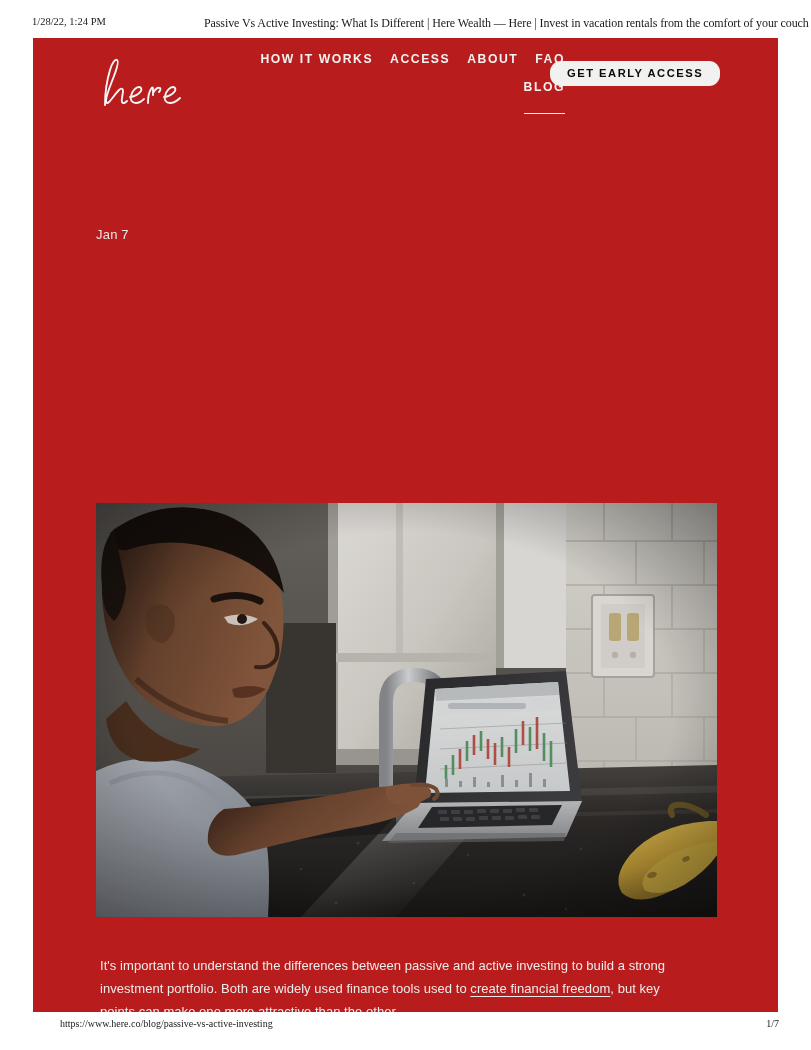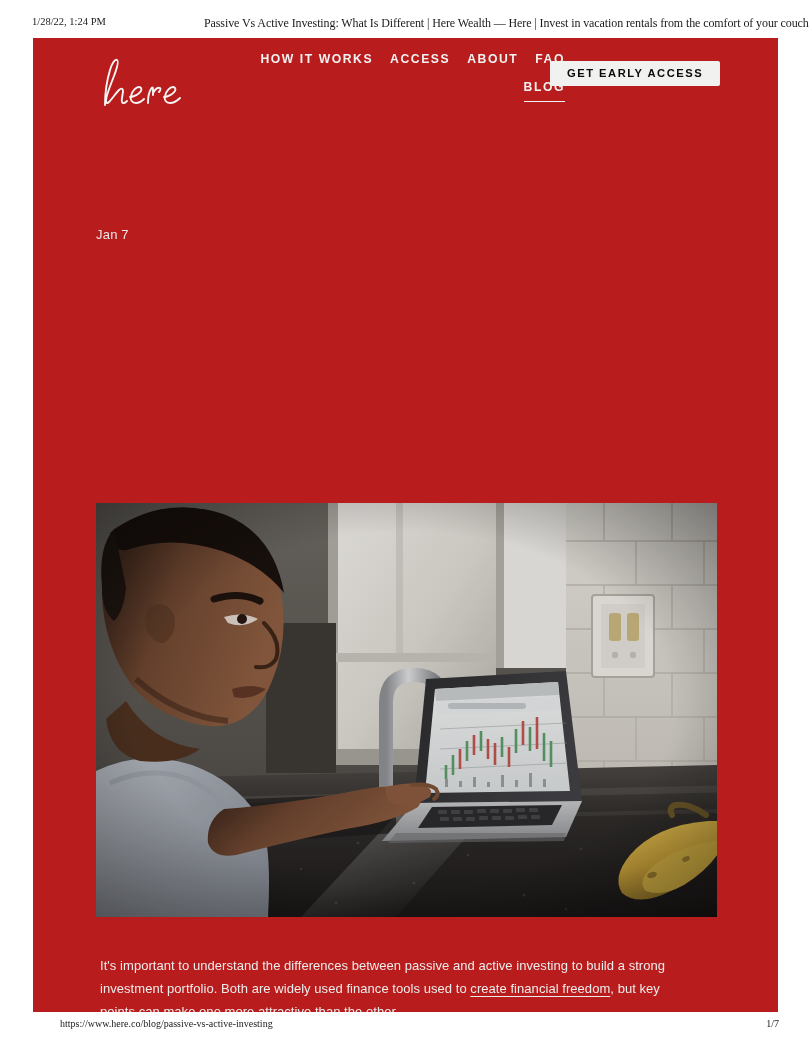--- a/index.html
+++ b/index.html
@@ -96,34 +96,34 @@
     font-size: 12.2px;
     font-weight: 700;
     color: #f2f2f2;
     letter-spacing: 1.55px;
     white-space: nowrap;
     cursor: pointer;
     text-decoration: none;
   }
   .nav-link.active {
     border-bottom: 1.5px solid #f2f2f2;
-    padding-bottom: 7px;
+    padding-bottom: 19px;
   }
 
   .cta-button {
     position: absolute;
     left: 517px;
     top: 23px;
     padding: 0 17px;
     height: 25px;
     line-height: 25px;
     background: #f1f1ef;
     color: #0a0a0a;
     border: none;
-    border-radius: 2px;
+    border-radius: 11px;
     font-family: "Liberation Sans", sans-serif;
     font-size: 11.2px;
     font-weight: 700;
     letter-spacing: 1.5px;
     cursor: pointer;
     white-space: nowrap;
   }
 
   
   .article-date {

